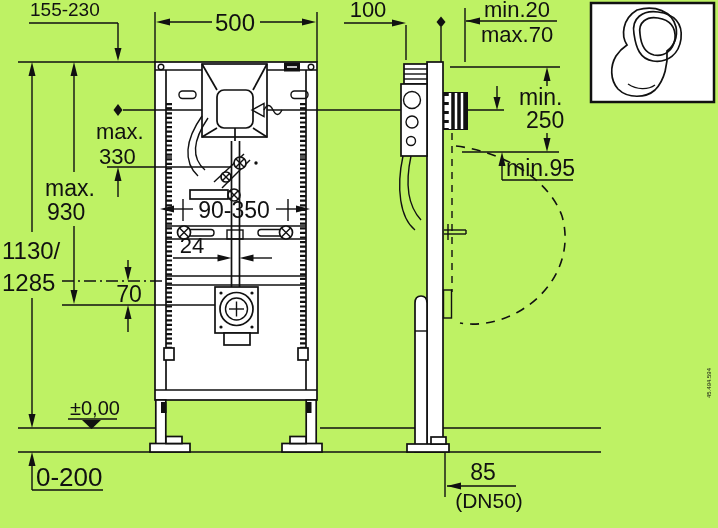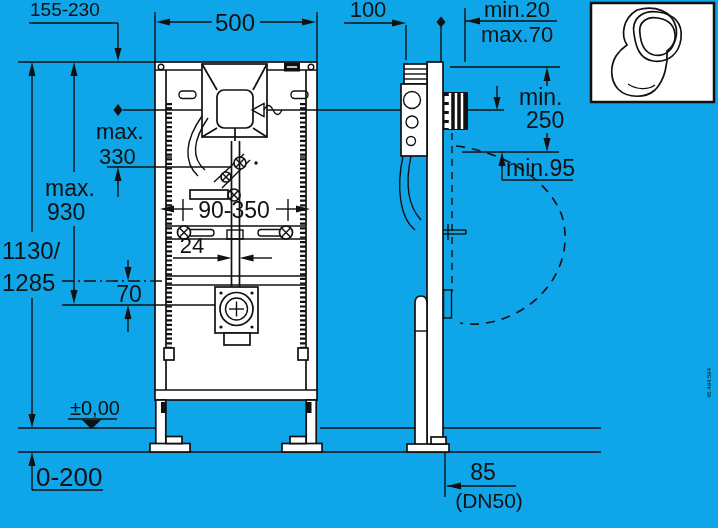--- a/index.html
+++ b/index.html
@@ -1,16 +1,16 @@
 <!DOCTYPE html>
 <html><head>
 <meta charset="utf-8">
 <style>
   html,body{margin:0;padding:0;background:#e8e8e8;}
-  .canvas{width:718px;height:528px;background:#0ea5e9;position:relative;overflow:hidden;
+  .canvas{width:718px;height:528px;background:#bef264;position:relative;overflow:hidden;
           font-family:"Liberation Sans",sans-serif;}
   svg{display:block;}
   svg text{font-family:"Liberation Sans",sans-serif;fill:#111;}
   .ln{stroke:#111;stroke-width:1.7;fill:none;}
   .thin{stroke:#111;stroke-width:1.4;fill:none;}
   .dim{stroke:#111;stroke-width:1.4;fill:none;}
   .fillb{fill:#111;stroke:none;}
   .wfill{fill:#fff;stroke:#111;stroke-width:1.7;}
 </style>
 </head>

